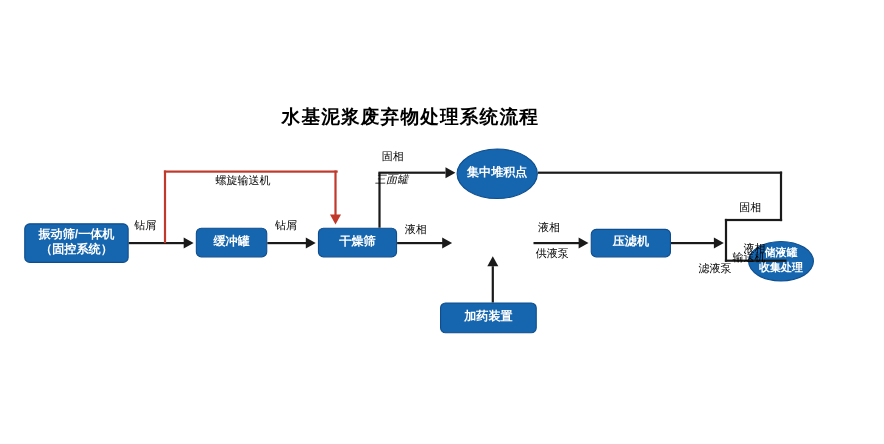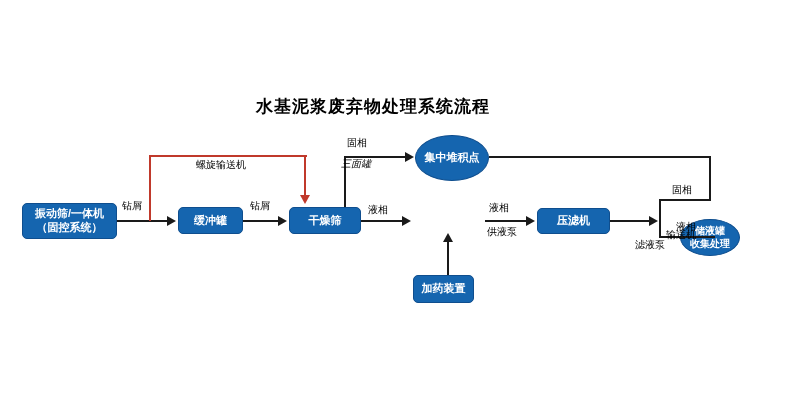--- a/index.html
+++ b/index.html
@@ -52,21 +52,21 @@
 
   <div class="node" style="left:289px;top:207px;width:72px;height:27px;justify-content:center;">
     <span>干燥筛</span>
   </div>
 
 
   <div class="node" style="left:537px;top:208px;width:73px;height:26px;">
     <span>压滤机</span>
   </div>
 
-  <div class="node" style="left:413px;top:275px;width:61px;height:28px;">
+  <div class="node" style="left:400px;top:275px;width:88px;height:28px;">
     <span>加药装置</span>
   </div>
 
   <div class="node ellipse" style="left:415px;top:135px;width:74px;height:46px;">
     <span>集中堆积点</span>
   </div>
 
   <div class="node ellipse" style="left:680px;top:219px;width:60px;height:37px;font-size:10px;">
     <span>储液罐</span>
     <span>收集处理</span>

